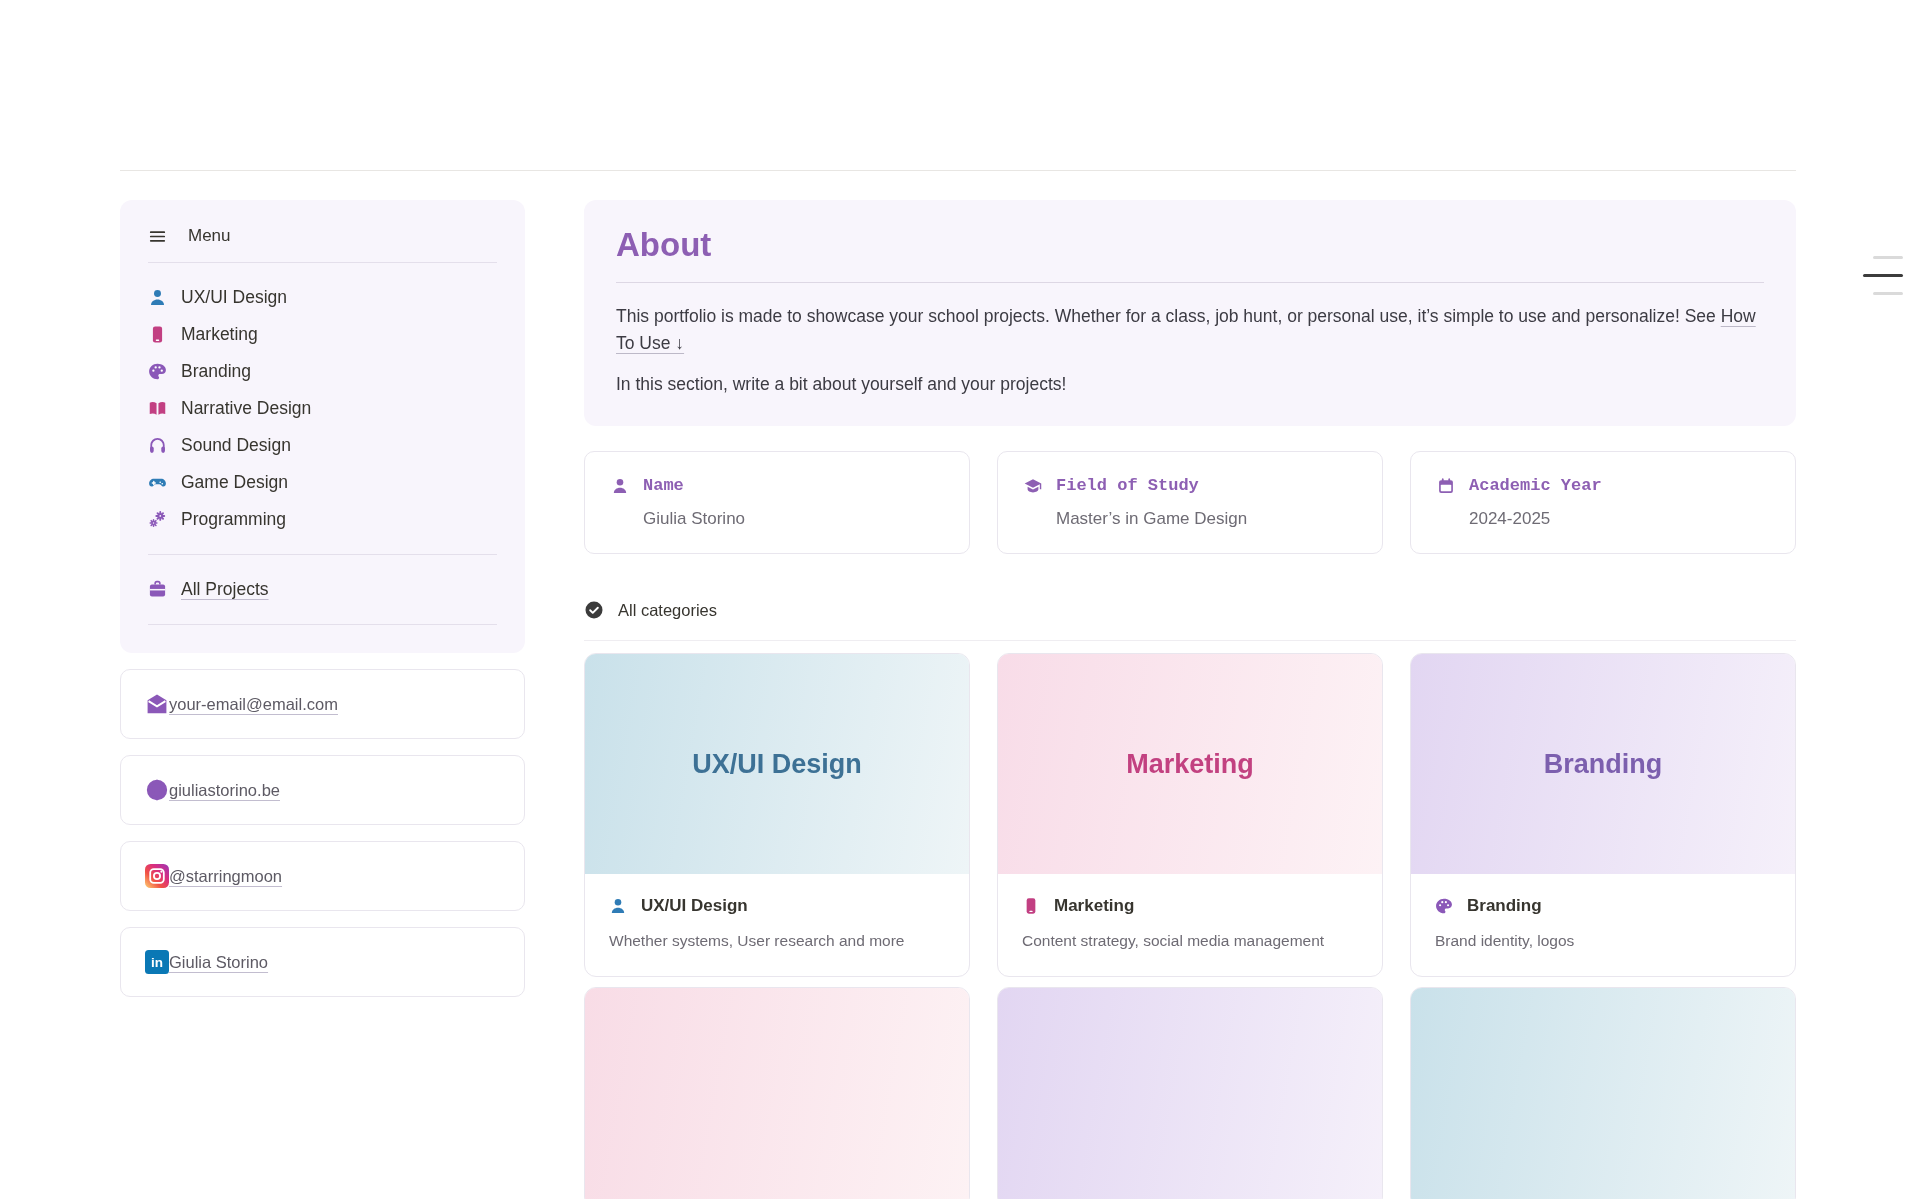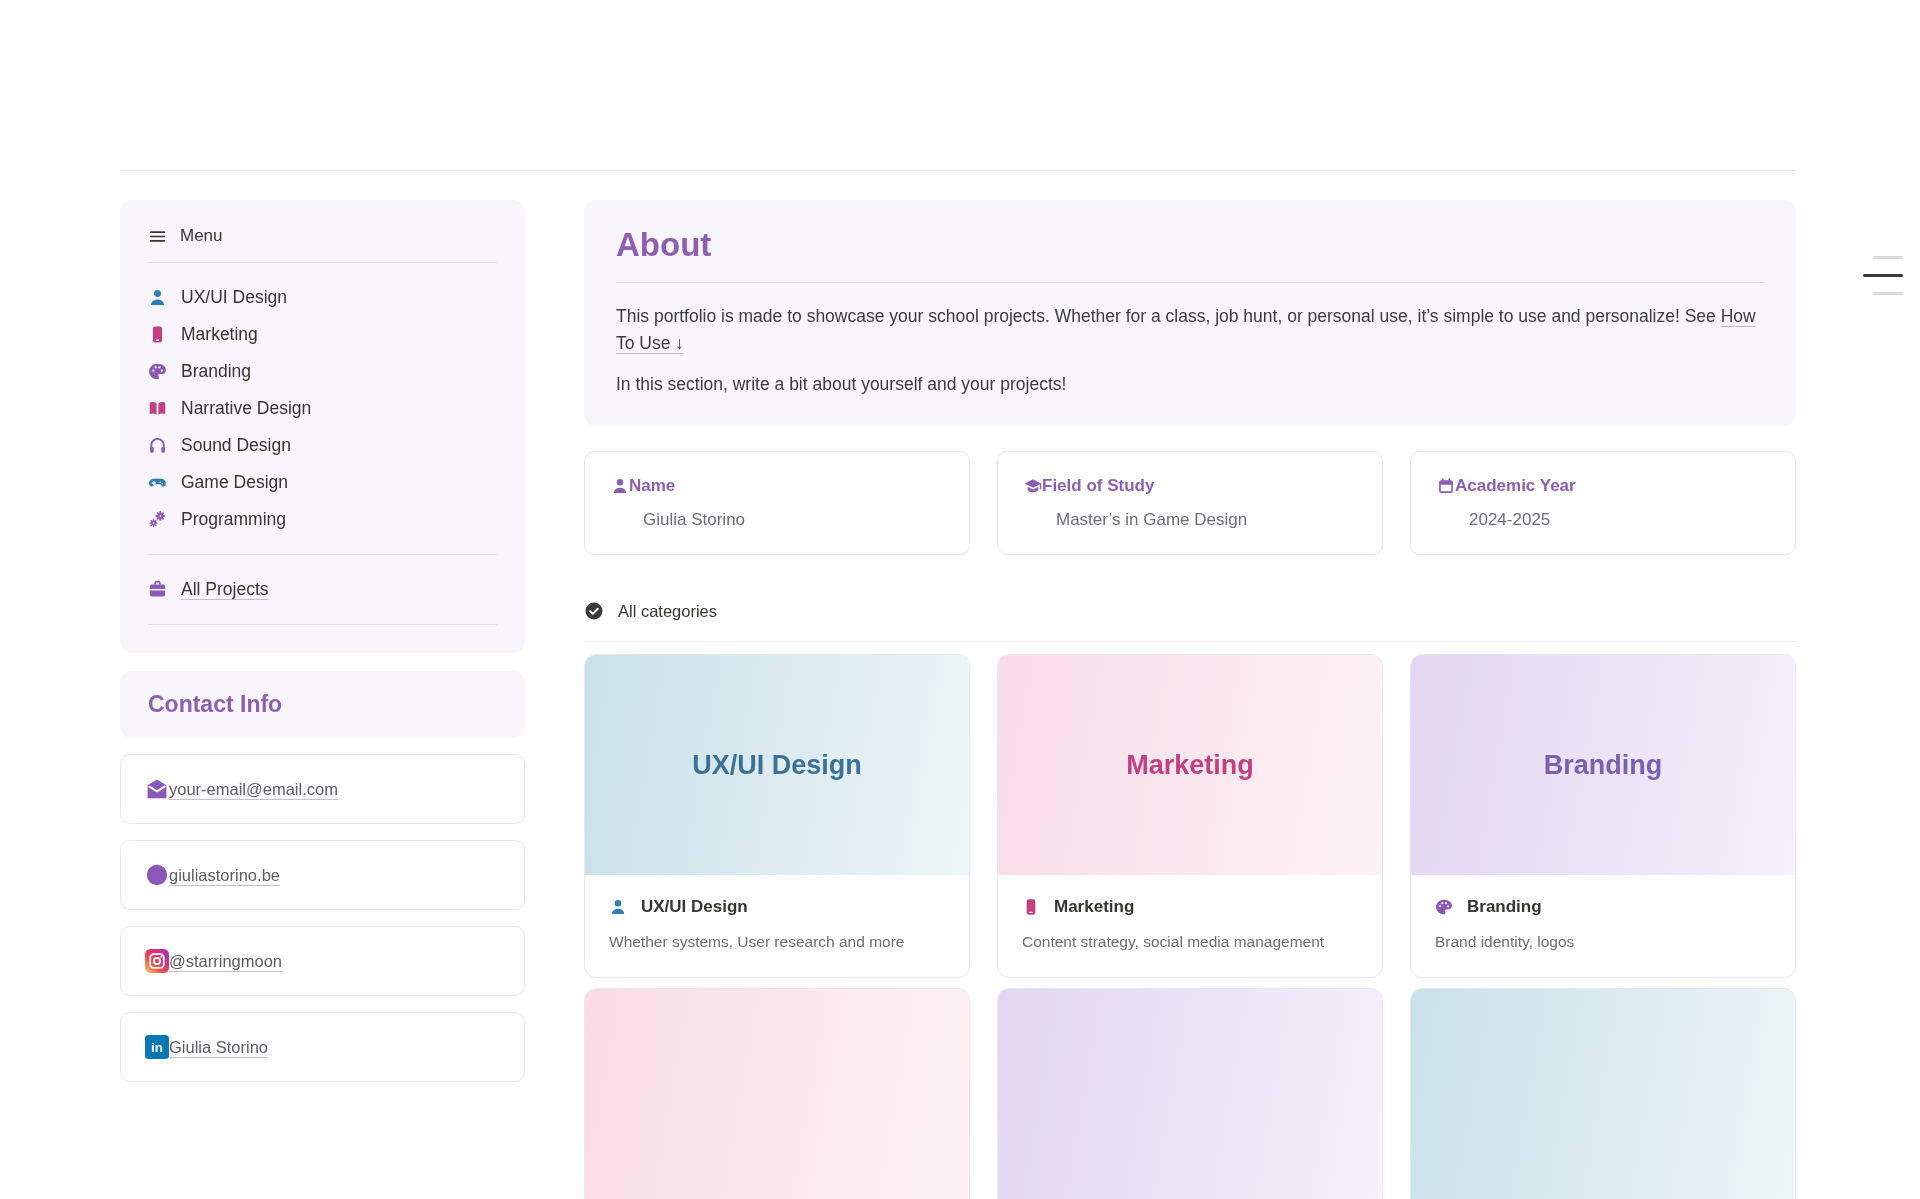--- a/index.html
+++ b/index.html
@@ -15,21 +15,21 @@
 
   
   .columns{display:grid;grid-template-columns:405px 1fr;column-gap:59px;margin-top:29px;}
 
   
   .panel{background:#f8f5fc;border-radius:12px;}
   .panel hr{border:none;border-top:1px solid #e4dfeb;margin:16px 0;}
 
   
   .menu-panel{padding:26px 28px 12px;}
-  .menu-header{display:flex;align-items:center;gap:13px;font-size:17px;color:#37352f;}
+  .menu-header{display:flex;align-items:center;gap:21px;font-size:17px;color:#37352f;}
   .menu-item{display:flex;align-items:center;gap:14px;padding:8px 0;font-size:17.5px;color:#37352f;text-decoration:none;cursor:pointer;}
   .menu-label{color:#37352f;}
   .link-underline .menu-label{text-decoration:underline;text-decoration-color:#c2bdcf;text-underline-offset:4px;}
 
   
   .icon{display:inline-flex;width:19px;height:19px;flex:none;}
   .icon svg{width:100%;height:100%;fill:currentColor;}
   .icon-lg{width:24px;height:24px;}
   .icon-sm{width:18px;height:18px;}
   .icon-xs{width:20px;height:20px;}
@@ -44,21 +44,21 @@
   .about-panel{padding:26px 32px 24px;}
   .about-heading{margin:0;font-size:33px;font-weight:700;color:#8d5fb3;}
   .about-panel hr{border-top:1px solid #ddd7e4;margin:18px 0 20px;}
   .about-panel p{margin:0 0 14px;font-size:17.5px;line-height:1.55;color:#3c3b43;}
   .about-panel p:last-child{margin-bottom:4px;}
   .inline-link{color:#3c3b43;text-decoration:underline;text-decoration-color:#bdb9c8;text-underline-offset:4px;cursor:pointer;}
 
   
   .info-cards{display:grid;grid-template-columns:repeat(3,1fr);column-gap:27px;margin-top:25px;}
   .info-card{background:#fff;border:1px solid #e9e6ee;border-radius:10px;padding:24px 26px;cursor:pointer;}
-  .info-card .label-row{display:flex;align-items:center;gap:0;color:#8d5fb3;font-size:17px;font-weight:700;}
+  .info-card .label-row{display:flex;align-items:center;gap:14px;color:#8d5fb3;font-size:17px;font-weight:700;font-family:Liberation Mono, monospace;}
   .info-card .value{margin:14px 0 0 32px;font-size:17px;color:#6e6b74;}
 
   
   .filter-row{margin-top:46px;display:flex;align-items:center;gap:14px;font-size:16.5px;color:#37352f;padding-bottom:20px;border-bottom:1px solid #efedf1;cursor:pointer;}
 
   
   .gallery{display:grid;grid-template-columns:repeat(3,1fr);column-gap:27px;row-gap:10px;margin-top:12px;}
   .gallery-card{background:#fff;border:1px solid #e9e6ee;border-radius:12px;overflow:hidden;cursor:pointer;}
   .tile{height:220px;display:flex;align-items:center;justify-content:center;font-size:27px;font-weight:700;}
   .card-body{padding:22px 24px 26px;}
@@ -190,23 +190,20 @@
                     <rect x="2.4" y="5.6" width="19.2" height="15.2" rx="2.6"></rect>
                     <rect x="2.4" y="11.3" width="19.2" height="1.9" fill="#f8f5fc"></rect>
                   </svg>
                 </span>
                 <span class="menu-label">All Projects</span>
               </a>
             </div>
           <hr>
         </section>
 
-        <section class="panel contact-panel">
-          <h2 class="contact-heading">Contact Info</h2>
-        </section>
         <div id="contact-list">
             <div class="contact-card">
               <span class="icon icon-lg" style="color: rgb(139, 88, 184);">
                 <svg viewBox="0 0 24 24">
                   <path d="M12 2.4 2.6 8.2V21.2h18.8V8.2z"></path>
                   <path d="M3.6 9.1 12 14.3l8.4-5.2" fill="none" stroke="#fff" stroke-width="1.9"></path>
                 </svg>
               </span>
               <a class="contact-link">your-email@email.com</a>
             </div>

